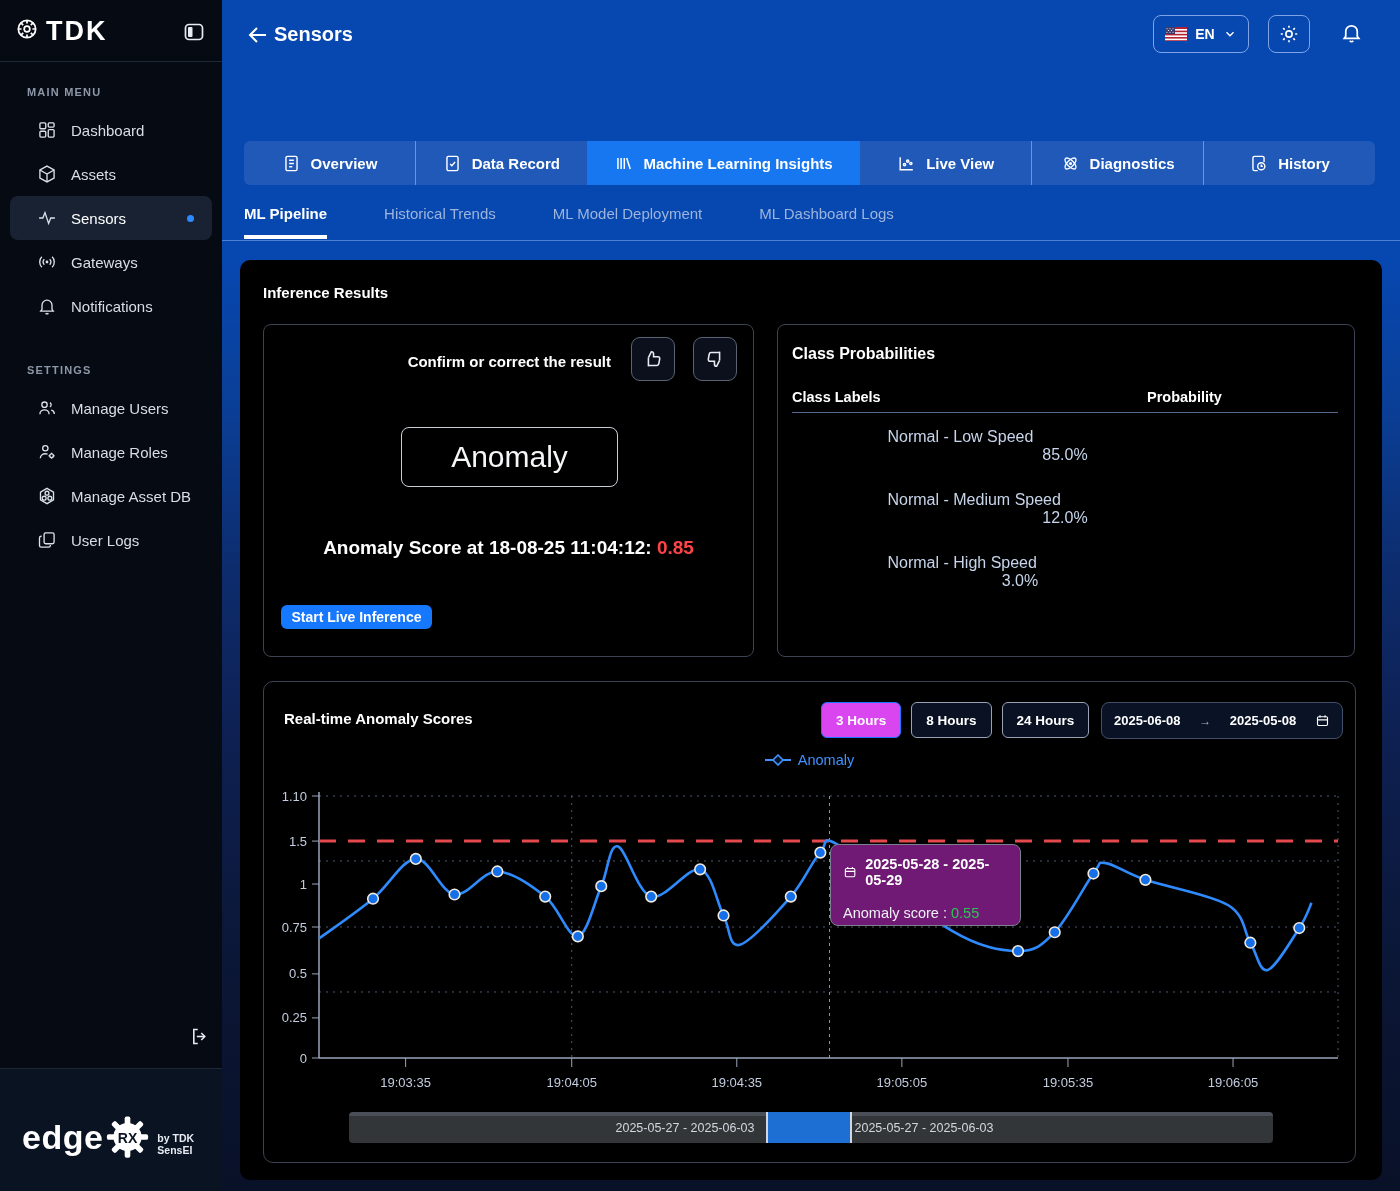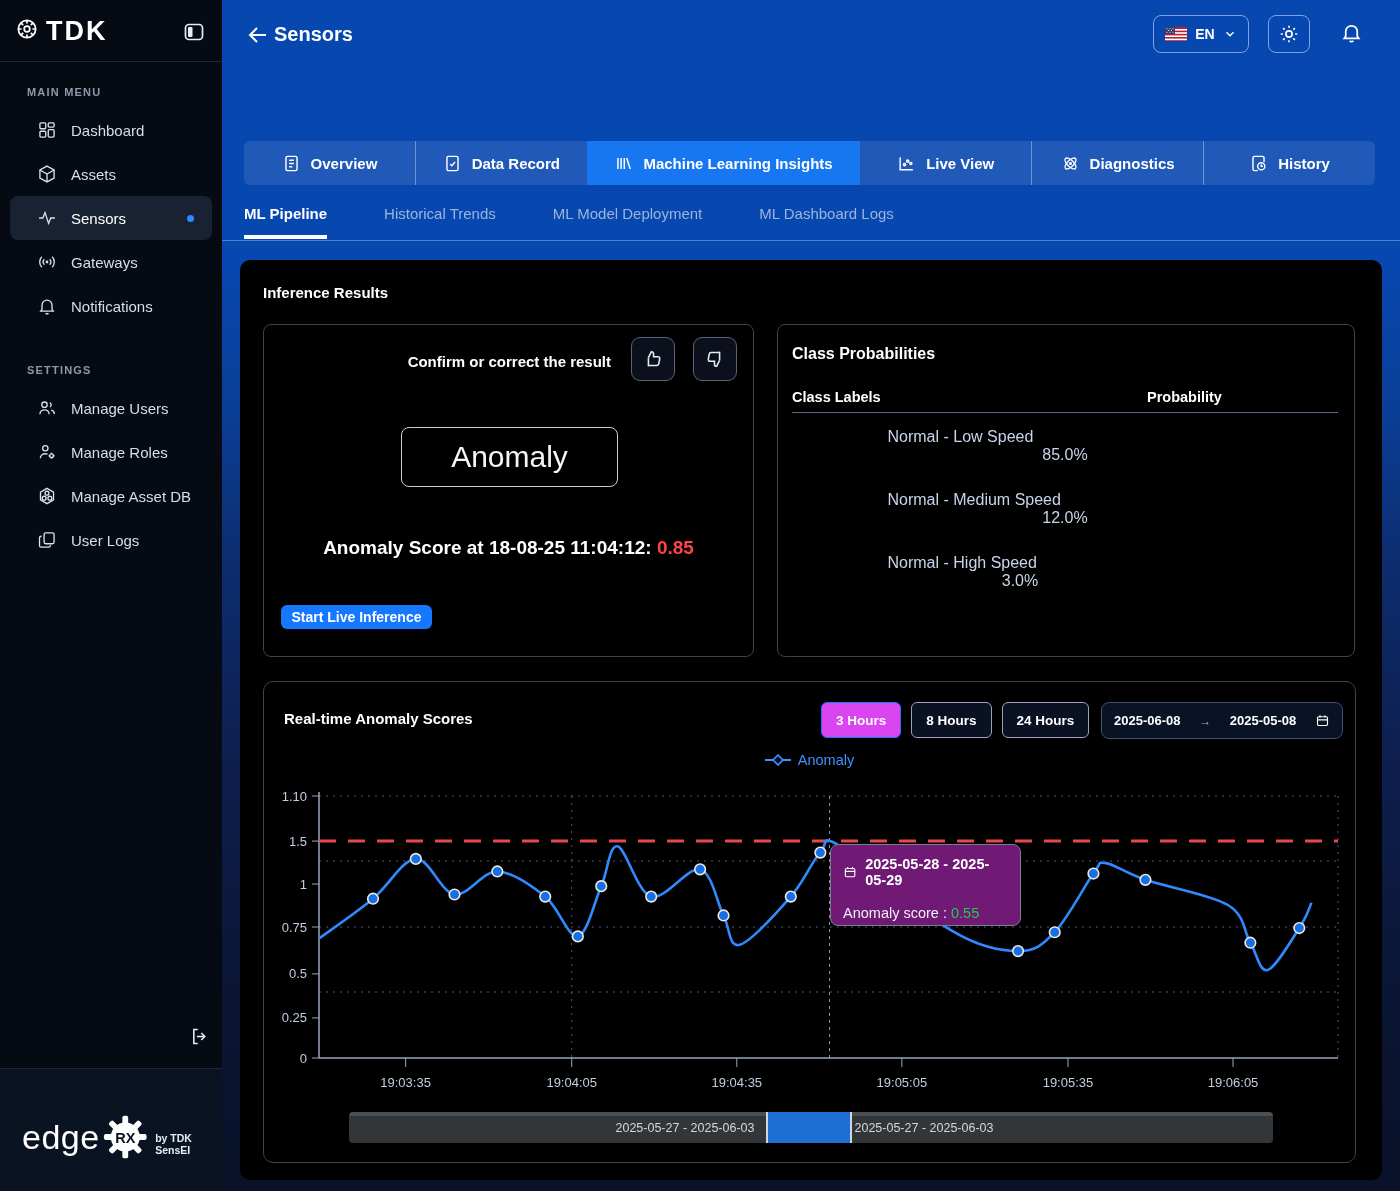--- a/index.html
+++ b/index.html
@@ -16,21 +16,21 @@
   .menu-label { padding:24px 26px 10px 27px; font-size:11px; font-weight:bold; letter-spacing:1.2px; color:#8e97a8; }
   .side-item { display:flex; align-items:center; gap:14px; height:44px; padding:0 16px 0 27px; margin:0 10px; border-radius:8px; font-size:15px; color:#d8dde6; cursor:pointer; position:relative; }
   .side-item.active { background:#182232; color:#ffffff; }
   .side-item .dot { position:absolute; right:18px; width:7px; height:7px; border-radius:50%; background:#2e8bff; display:none; }
   .side-item.active .dot { display:block; }
   .side-item svg { flex:0 0 auto; }
   .logout { position:absolute; right:12px; top:1026px; background:none; border:none; cursor:pointer; color:#e8ecf2; }
   .footer-div { position:absolute; left:0; right:0; top:1068px; }
   .side-footer { position:absolute; left:0; top:1069px; width:222px; height:122px; background:#0a1322; }
   .footer-brand { position:absolute; left:22px; top:42px; display:flex; align-items:center; }
-  .footer-brand .edge-text { font-size:34px; font-weight:normal; color:#ffffff; letter-spacing:0.5px; }
+  .footer-brand .edge-text { font-size:34px; font-weight:bold; color:#ffffff; letter-spacing:0.5px; }
   .footer-byline { font-size:10.5px; font-weight:bold; color:#e8ecf2; margin-left:7px; margin-top:14px; }
 
   
   .main { position:absolute; left:222px; top:0; width:1178px; height:1191px;
     background:linear-gradient(180deg,#0747b0 0%,#0747b0 22%,#0a3f97 34%,#0d2c6d 48%,#0e2052 62%,#0b1737 80%,#091128 100%); }
   .back-btn { position:absolute; left:24px; top:23px; background:none; border:none; color:#fff; cursor:pointer; }
   .page-title { position:absolute; left:52px; top:23px; font-size:20px; font-weight:bold; color:#ffffff; }
   .lang-btn { position:absolute; left:931px; top:15px; width:96px; height:38px; border:1px solid #7fa3e6; border-radius:8px; background:transparent; display:flex; align-items:center; justify-content:center; gap:8px; color:#fff; font-size:14px; font-weight:bold; cursor:pointer; }
   .theme-btn { position:absolute; left:1046px; top:15px; width:42px; height:38px; border:1px solid #7fa3e6; border-radius:8px; background:transparent; color:#fff; cursor:pointer; display:flex; align-items:center; justify-content:center; }
   .bell-btn { position:absolute; left:1118px; top:21px; background:none; border:none; color:#fff; cursor:pointer; }

